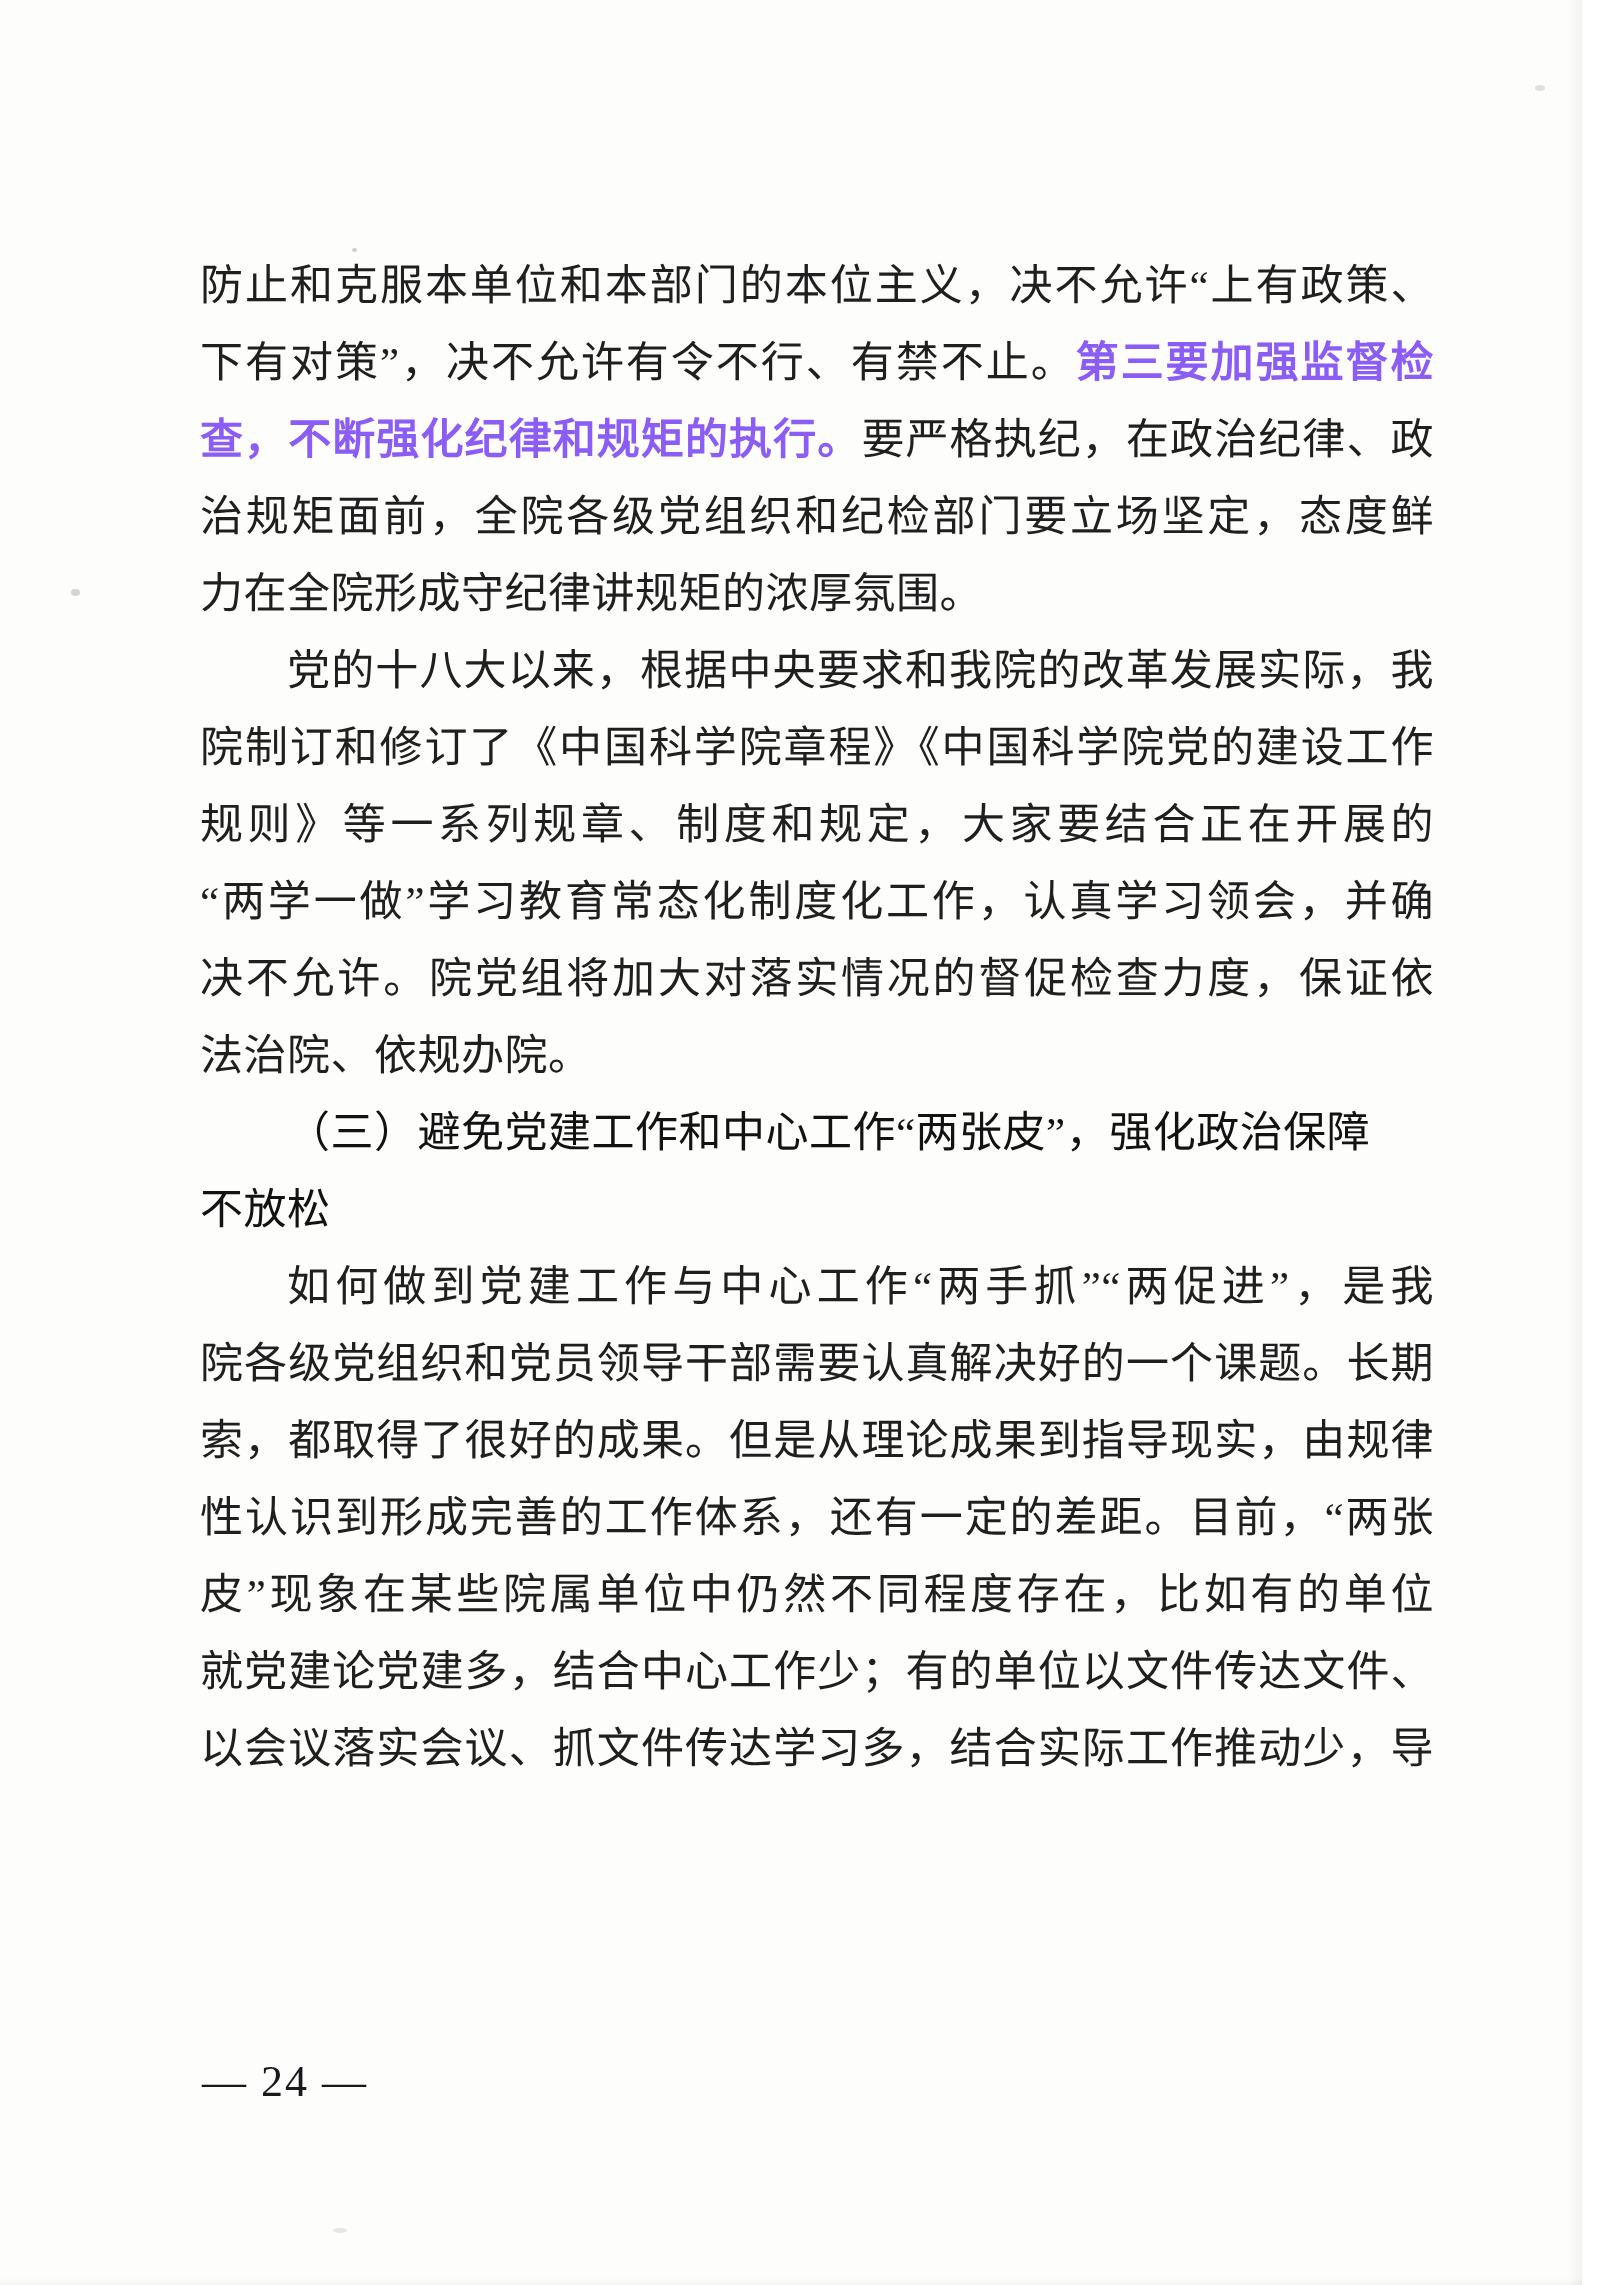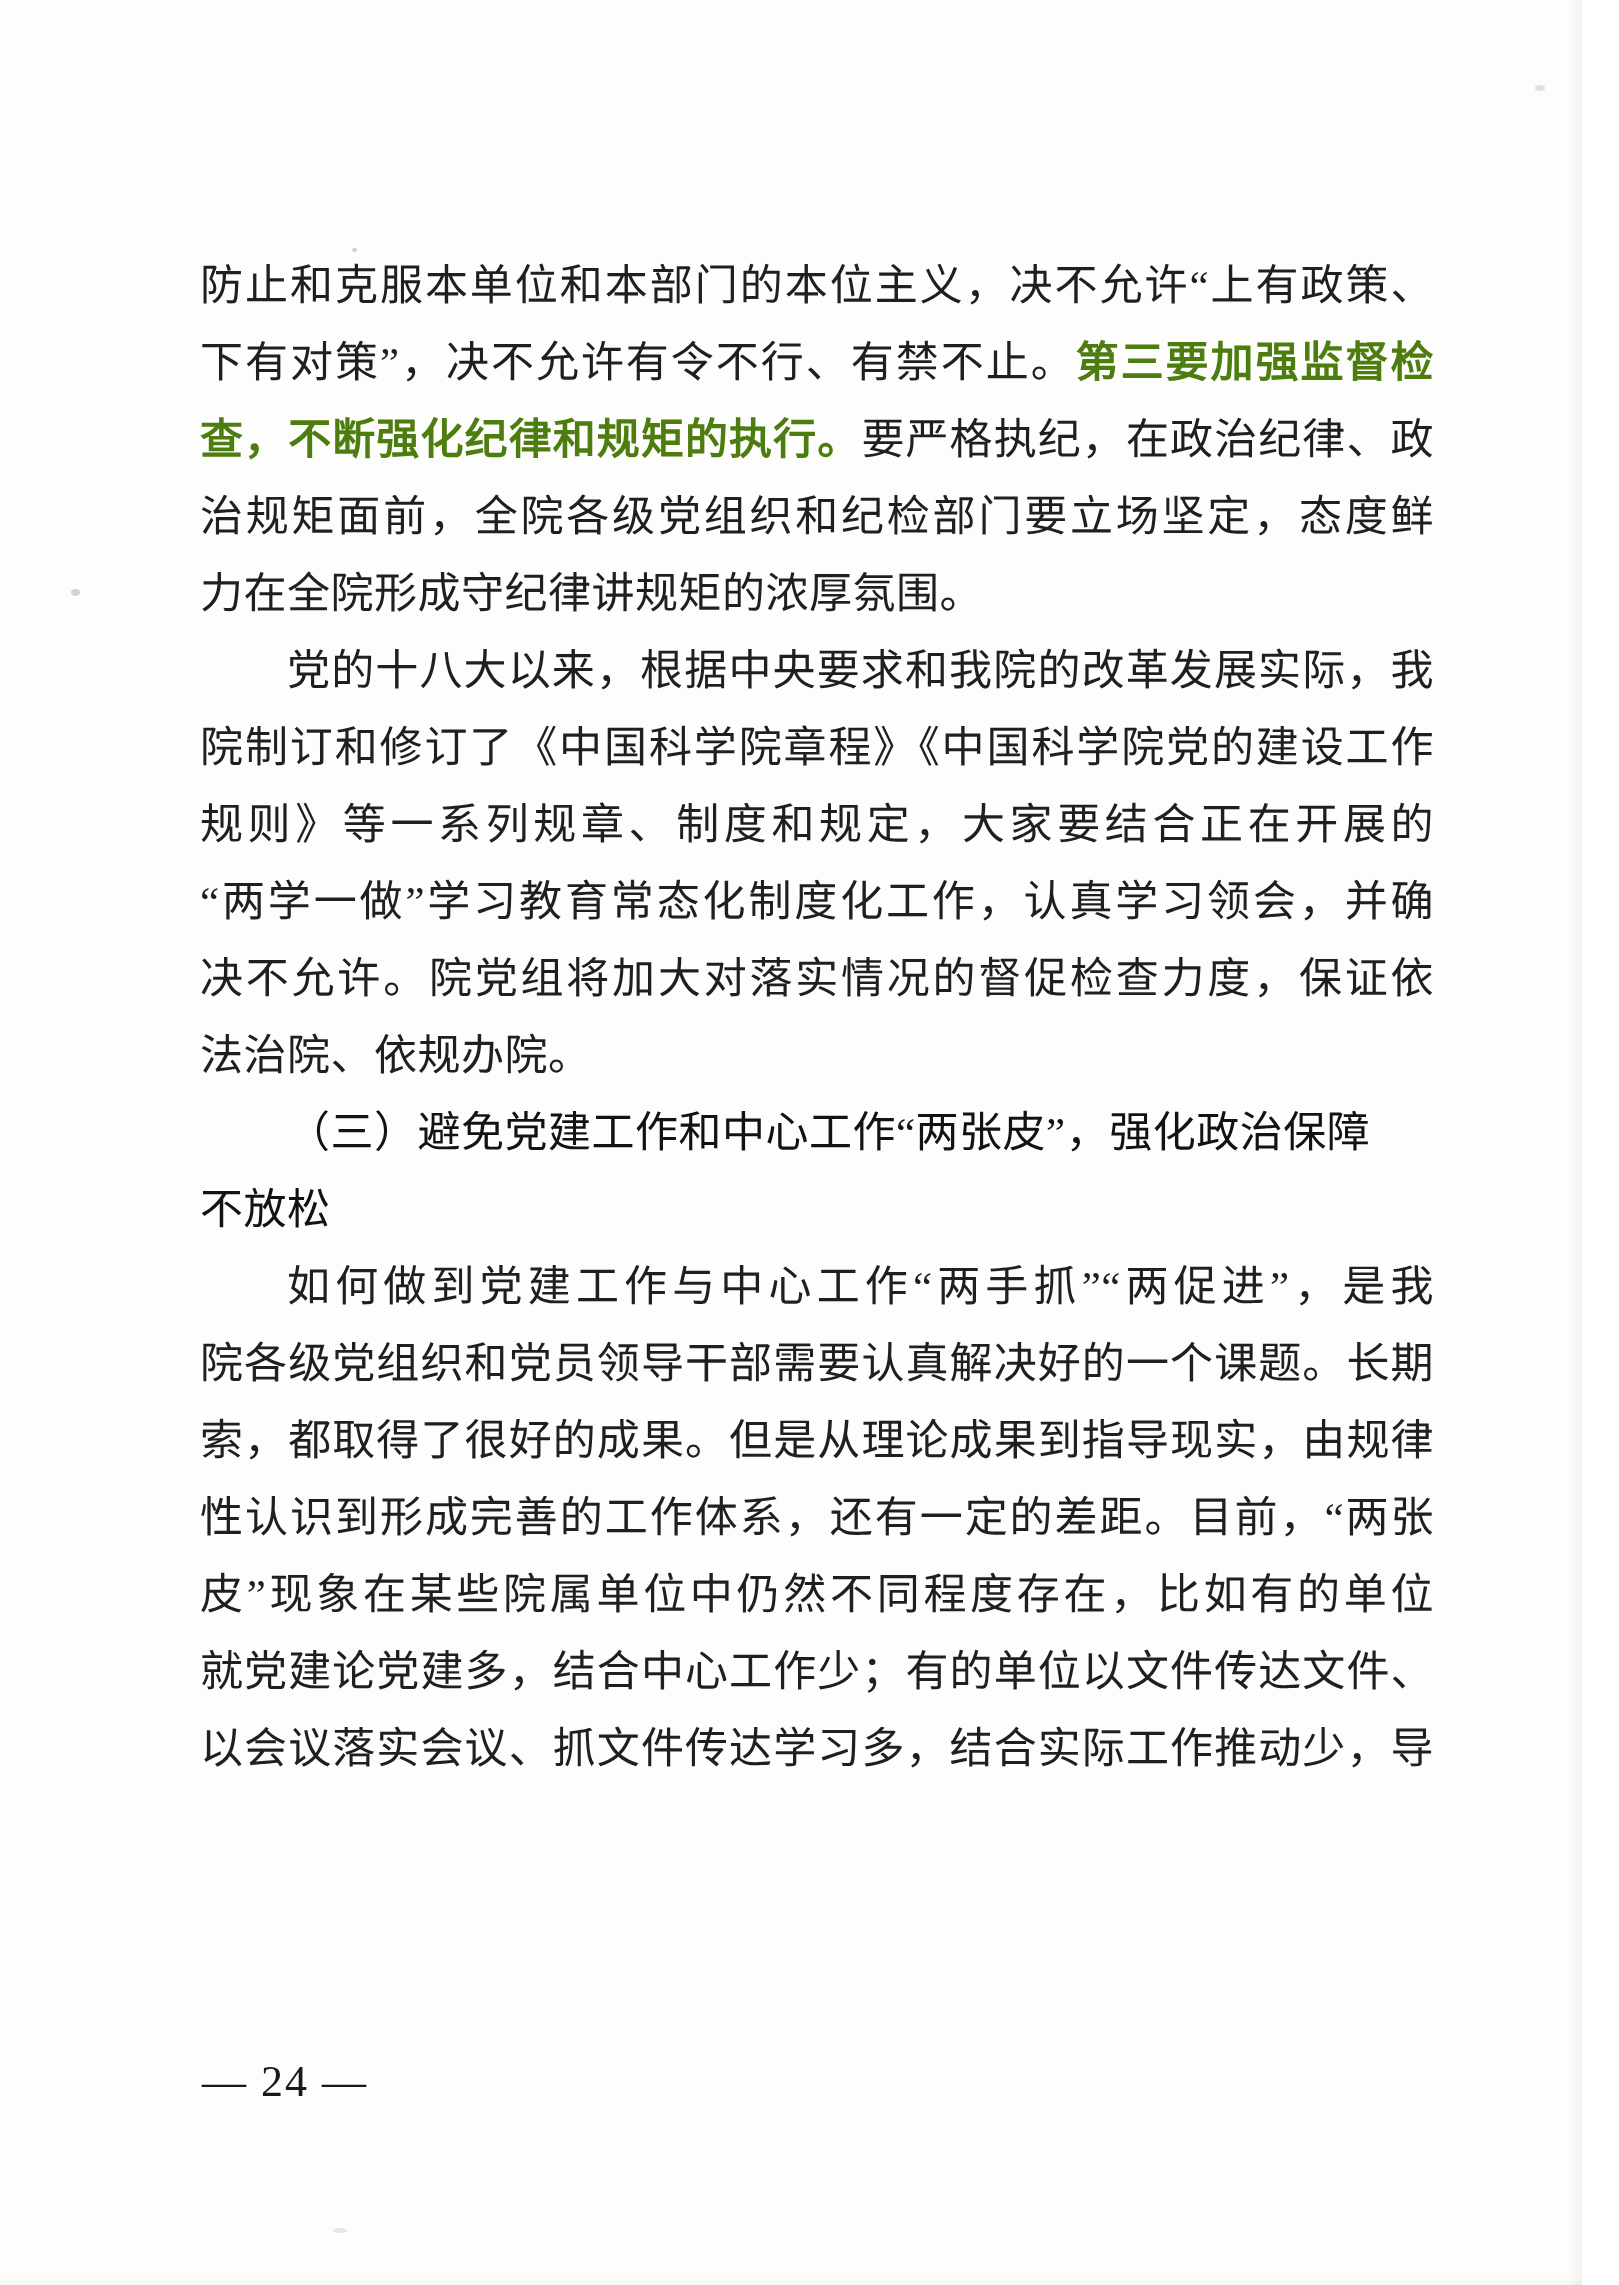--- a/index.html
+++ b/index.html
@@ -55,21 +55,21 @@
   }
   .line.short {
     text-align: right;
     text-align-last: left;
   }
   .line.indent {
     text-indent: 87px;
   }
   .b {
     font-weight: 700;
-    color: #4d7c0f;
+    color: #8b5cf6;
   }
   .heading {
     font-weight: 400;
     color: #121212;
   }
   .footer {
     position: absolute;
     left: 202px;
     top: 2043px;
     height: 77px;

